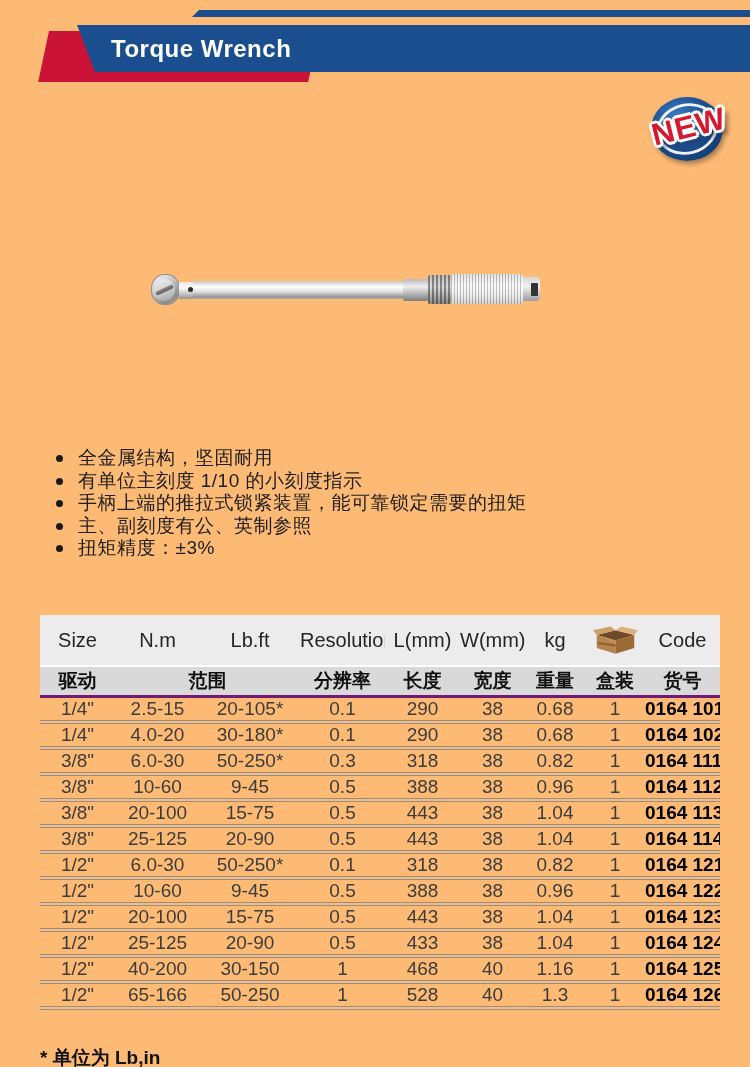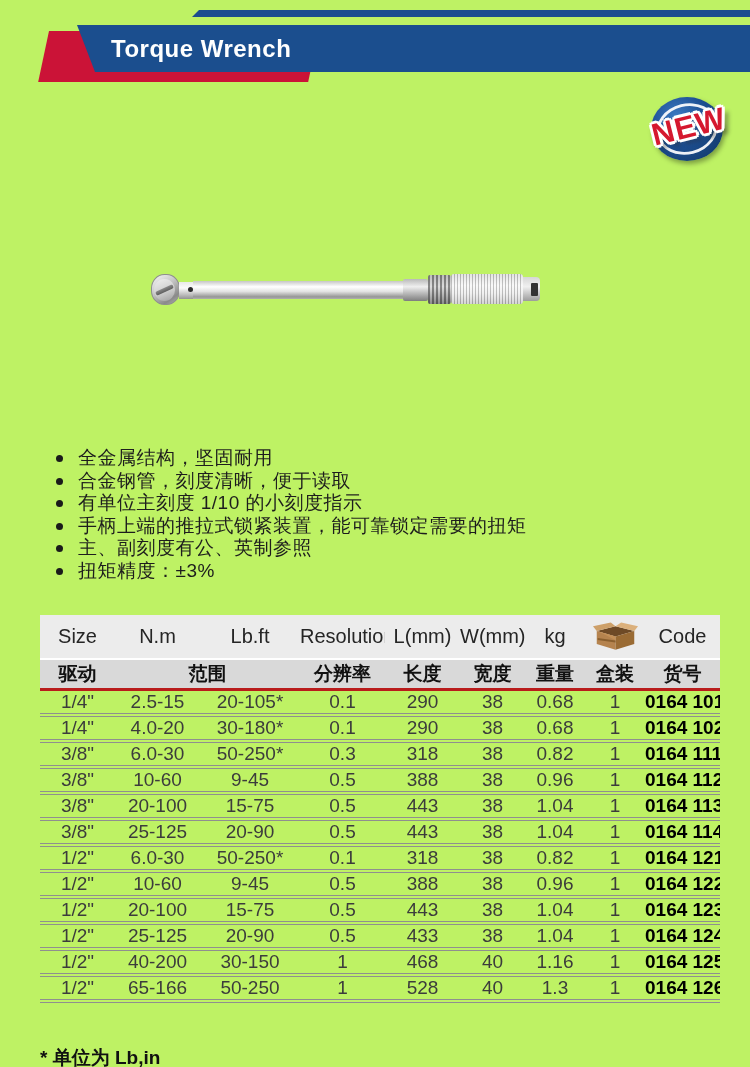--- a/index.html
+++ b/index.html
@@ -1,21 +1,21 @@
 <!DOCTYPE html>
 <html><head>
 <meta charset="utf-8">
 <style>
   * { margin:0; padding:0; box-sizing:border-box; }
   html,body { background:#ffffff; }
   body {
     width:750px; height:1067px; position:relative; overflow:hidden;
     font-family:"Liberation Sans", sans-serif; color:#222;
   }
-  .page { position:absolute; inset:0; background:#bef264;text-decoration:underline; }
+  .page { position:absolute; inset:0; background:#fdba74;text-decoration:underline; }
 
   
   .banner-strip {
     position:absolute; left:192px; top:10px; width:558px; height:7px;
     background:var(--blue); clip-path:polygon(7px 0,100% 0,100% 100%,0 100%);
   }
   .banner-red {
     position:absolute; left:49px; top:31px; width:270px; height:51px;
     background:var(--red); transform:skewX(-12deg); transform-origin:top left;
   }
@@ -93,24 +93,24 @@
     content:""; position:absolute; left:4px; top:8px; width:7px; height:7px;
     border-radius:50%; background:#1a1a1a;
   }
 
   
   .spec-table {
     position:absolute; left:40px; top:615px; width:680px;
     border-collapse:collapse; table-layout:fixed;
   }
   .spec-table th, .spec-table td { text-align:center; white-space:nowrap; overflow:hidden; }
-  .head-en th { height:44px; background:#ececec; font-weight:400; font-size:20px; color:#252525; }
+  .head-en th { height:51px; background:#ececec; font-weight:400; font-size:20px; color:#252525; }
   .head-zh th {
     height:30px; background:#d9d9d9; font-weight:700; font-size:19px; color:#111;
-    border-top:2px solid #fff; border-bottom:3px solid #b91c1c;
+    border-top:2px solid #fff; border-bottom:3px solid #701a75;
   }
   .spec-table tbody td {
     height:23px; font-size:19px; color:#3c3c3c;
     border-bottom:4px double #8f8f8f; padding:0;
   }
   .spec-table tbody td.code { font-weight:700; color:#000; }
   .box-icon-wrap { display:inline-block; width:45px; height:29px; vertical-align:middle; }
 
   
   .footnote { position:absolute; left:40px; top:1021px; font-size:19px; font-weight:700; color:#111;margin-top:24px; }
@@ -142,21 +142,20 @@
     <div class="w-shaft"></div>
     <div class="w-collar"></div>
     <div class="w-rings"></div>
     <div class="w-handle"></div>
     <div class="w-endcap"></div>
     <div class="w-endhole"></div>
   </div>
 
   <ul class="features">
     <li>全金属结构，坚固耐用</li>
-    <li>合金钢管，刻度清晰，便于读取</li>
     <li>有单位主刻度 1/10 的小刻度指示</li>
     <li>手柄上端的推拉式锁紧装置，能可靠锁定需要的扭矩</li>
     <li>主、副刻度有公、英制参照</li>
     <li>扭矩精度：±3%</li>
   </ul>
 
   <table class="spec-table">
     <colgroup>
       <col style="width:75px">
         <col style="width:85px">

